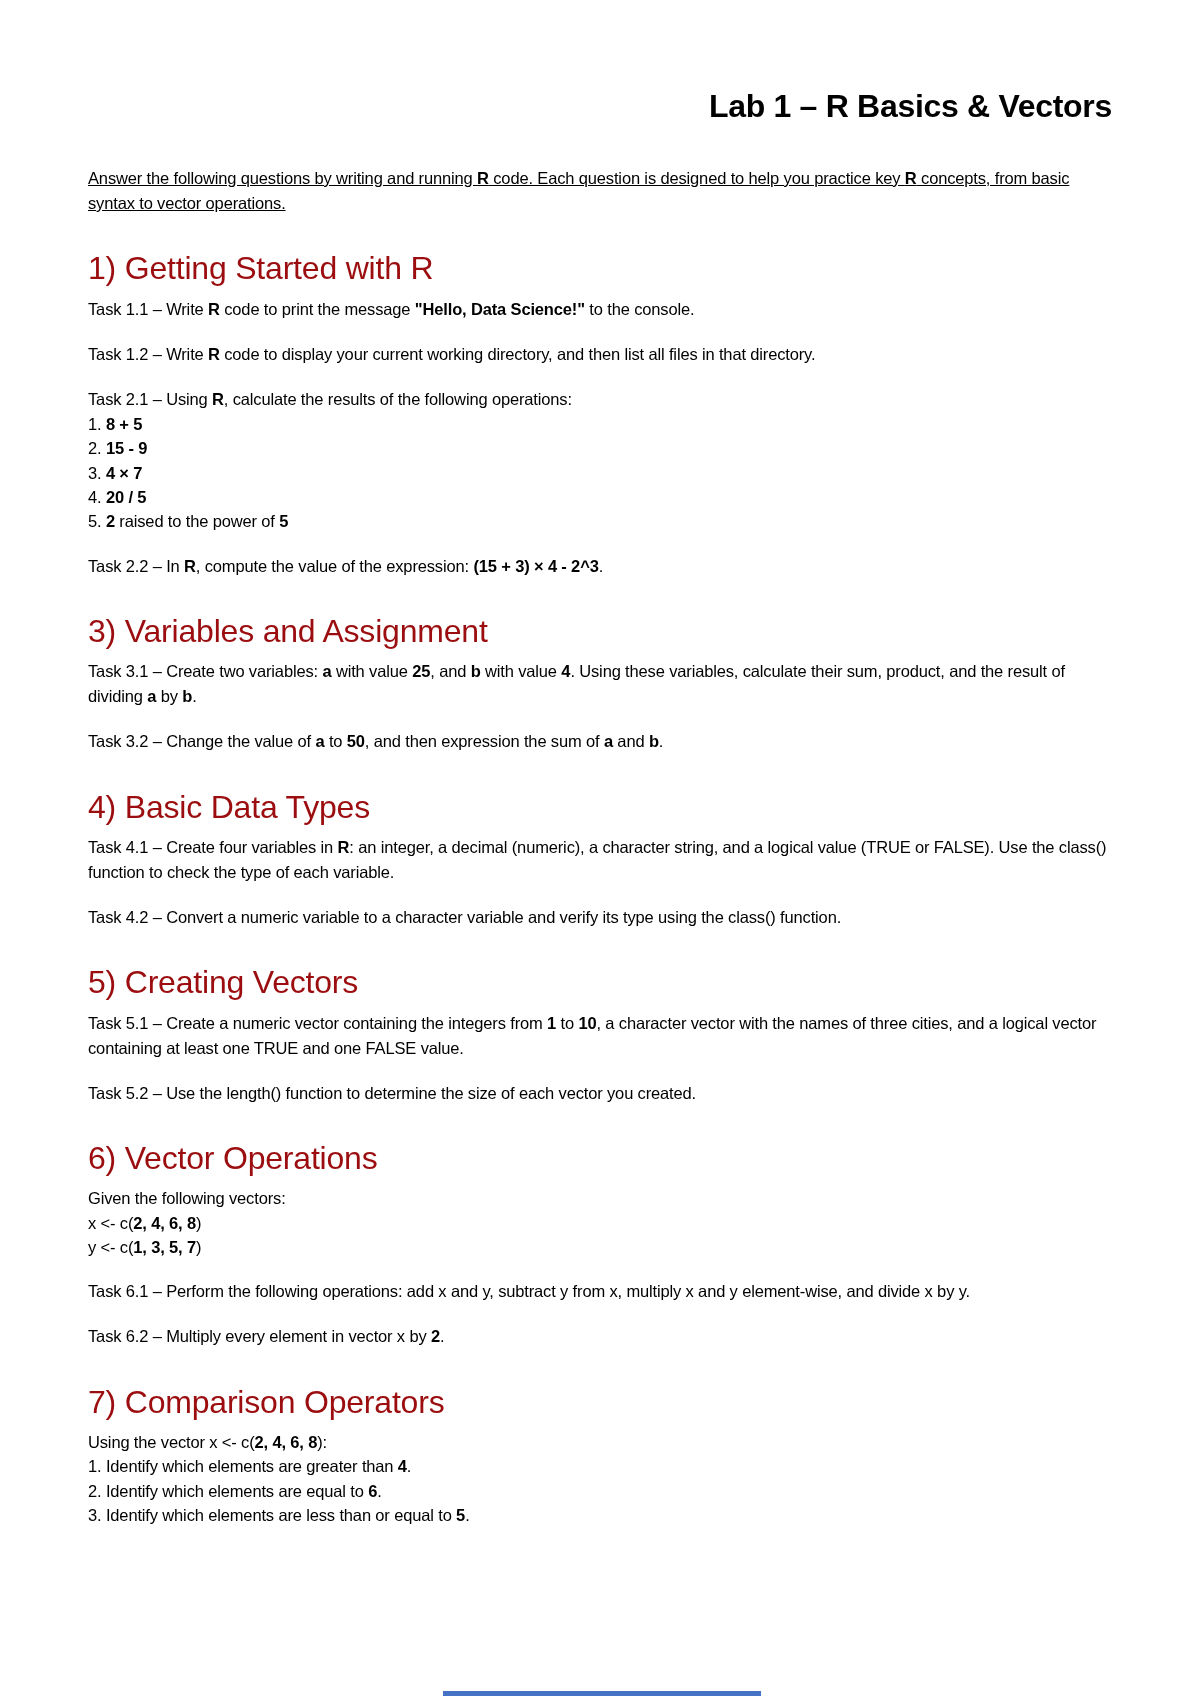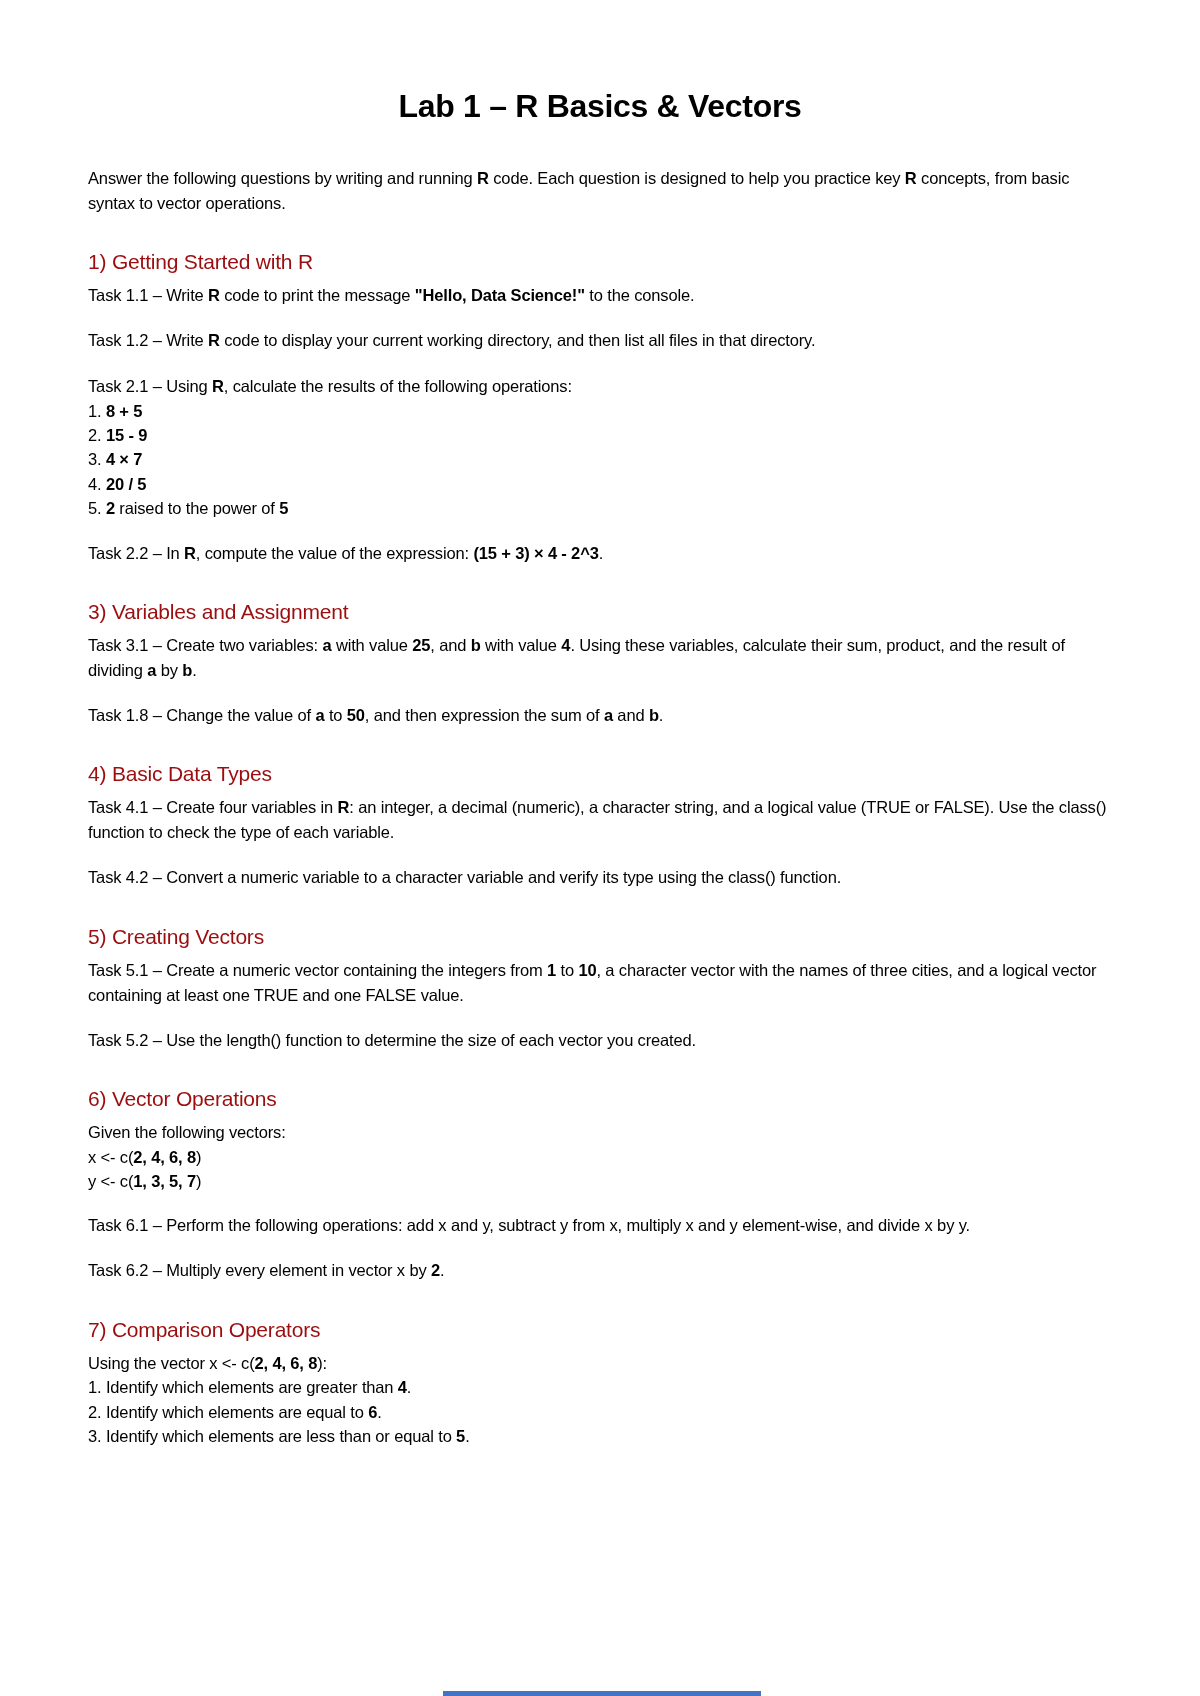--- a/index.html
+++ b/index.html
@@ -14,38 +14,38 @@
     width:1200px;height:1696px;overflow:hidden;
     font-family:"Liberation Sans","DejaVu Sans",sans-serif;
     color:var(--c-text);
   }
   .page{
     position:relative;width:1200px;height:1696px;
     background:var(--c-background);
     padding:86px 88px 0 88px;
   }
   h1{
-    font-size:32px;font-weight:700;text-align:center;
+    font-size:32px;font-weight:700;text-align:right;
     letter-spacing:-0.3px;color:var(--c-text);
     margin:0 0 40px 0;line-height:1.25;
   }
   h2{
-    font-size:21px;font-weight:400;color:var(--c-heading);
+    font-size:32px;font-weight:400;color:var(--c-heading);
     letter-spacing:-0.2px;margin:33px 0 9px 0;line-height:1.2;
   }
   .para{
     font-size:16.5px;line-height:1.52;letter-spacing:-0.15px;
     margin:20px 0 0 0;
   }
   h2 + .para{margin-top:0;}
   .line{
     font-size:16.5px;line-height:1.48;letter-spacing:-0.15px;
     margin:0;
   }
-  .intro{margin-top:6px;}
+  .intro{margin-top:6px;text-decoration:underline;}
   b{font-weight:700;}
   section{display:block;}
   .bottom-artifact{
     position:absolute;left:443px;bottom:0;width:318px;height:5px;
     background:var(--c-artifact);
   }
 </style>
 </head>
 <body>
 
@@ -67,21 +67,21 @@
     <div class="line"><span>2. </span><b>15 - 9</b></div>
     <div class="line"><span>3. </span><b>4 × 7</b></div>
     <div class="line"><span>4. </span><b>20 / 5</b></div>
     <div class="line"><span>5. </span><b>2</b><span> raised to the power of </span><b>5</b></div>
     <p class="para"><span>Task 2.2 – In </span><b>R</b><span>, compute the value of the expression: </span><b>(15 + 3) × 4 - 2^3</b><span>.</span></p>
   </section>
 
   <section>
     <h2>3) Variables and Assignment</h2>
     <p class="para"><span>Task 3.1 – Create two variables: </span><b>a</b><span> with value </span><b>25</b><span>, and </span><b>b</b><span> with value </span><b>4</b><span>. Using these variables, calculate their sum, product, and the result of dividing </span><b>a</b><span> by </span><b>b</b><span>.</span></p>
-    <p class="para"><span>Task 1.8 – Change the value of </span><b>a</b><span> to </span><b>50</b><span>, and then expression the sum of </span><b>a</b><span> and </span><b>b</b><span>.</span></p>
+    <p class="para"><span>Task 3.2 – Change the value of </span><b>a</b><span> to </span><b>50</b><span>, and then expression the sum of </span><b>a</b><span> and </span><b>b</b><span>.</span></p>
   </section>
 
   <section>
     <h2>4) Basic Data Types</h2>
     <p class="para"><span>Task 4.1 – Create four variables in </span><b>R</b><span>: an integer, a decimal (numeric), a character string, and a logical value (TRUE or FALSE). Use the class() function to check the type of each variable.</span></p>
     <p class="para"><span>Task 4.2 – Convert a numeric variable to a character variable and verify its type using the class() function.</span></p>
   </section>
 
   <section>
     <h2>5) Creating Vectors</h2>

